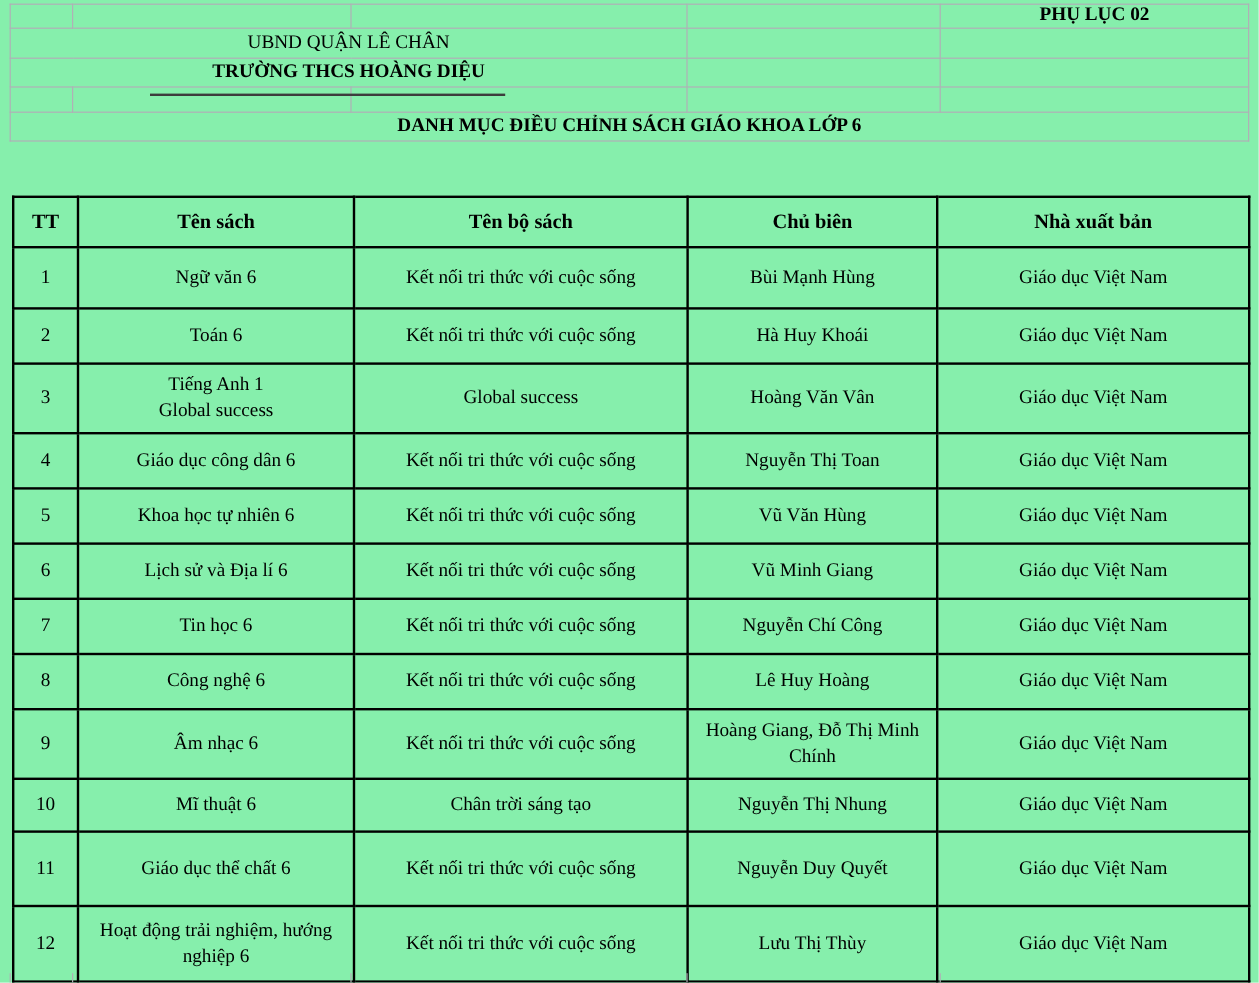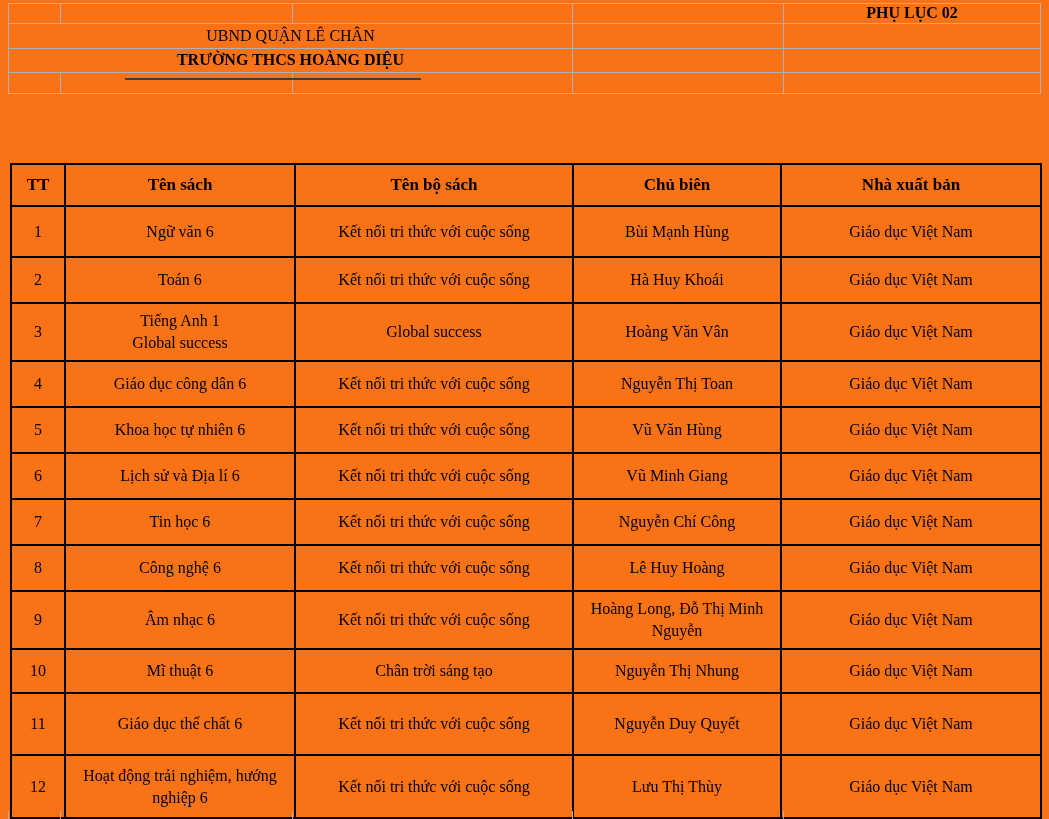--- a/index.html
+++ b/index.html
@@ -1,20 +1,20 @@
 <!DOCTYPE html>
 <html><head>
 <meta charset="utf-8">
 <style>
   html, body { margin: 0; padding: 0; background: #fff; }
   .page {
     position: relative;
     width: 1049px;
     height: 819px;
-    background: #f97316;
+    background: #86efac;
     font-family: "Liberation Serif", "DejaVu Serif", serif;
     color: #000000;
     overflow: hidden;
   }
 
   
   .grid-table {
     position: absolute;
     left: 8px;
     top: 3px;
@@ -114,20 +114,23 @@
       <td colspan="3" class="cell-school">TRƯỜNG THCS HOÀNG DIỆU</td>
       <td></td>
       <td></td>
     </tr>
     <tr style="height:21px">
       <td></td>
       <td></td>
       <td></td>
       <td></td>
       <td></td>
+    </tr>
+    <tr style="height:24px">
+      <td colspan="5" class="cell-doc-title">DANH MỤC ĐIỀU CHỈNH SÁCH GIÁO KHOA LỚP 6</td>
     </tr>
   </tbody>
     </table>
 
   <div class="school-underline"></div>
 
   <table class="main-table">
     <colgroup>
       <col style="width:54px">
         <col style="width:230px">
@@ -197,21 +200,21 @@
       <td>8</td>
       <td>Công nghệ 6</td>
       <td>Kết nối tri thức với cuộc sống</td>
       <td>Lê Huy Hoàng</td>
       <td>Giáo dục Việt Nam</td>
     </tr>
     <tr style="height:58px">
       <td>9</td>
       <td>Âm nhạc 6</td>
       <td>Kết nối tri thức với cuộc sống</td>
-      <td>Hoàng Long, Đỗ Thị Minh Nguyễn</td>
+      <td>Hoàng Giang, Đỗ Thị Minh Chính</td>
       <td>Giáo dục Việt Nam</td>
     </tr>
     <tr style="height:44px">
       <td>10</td>
       <td>Mĩ thuật 6</td>
       <td>Chân trời sáng tạo</td>
       <td>Nguyễn Thị Nhung</td>
       <td>Giáo dục Việt Nam</td>
     </tr>
     <tr style="height:62px">

